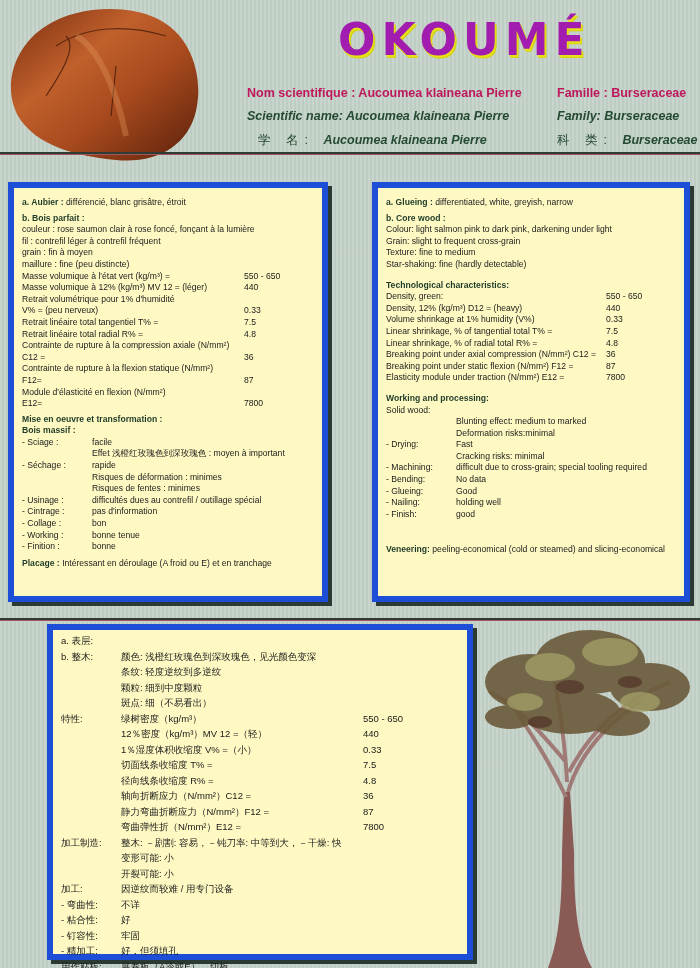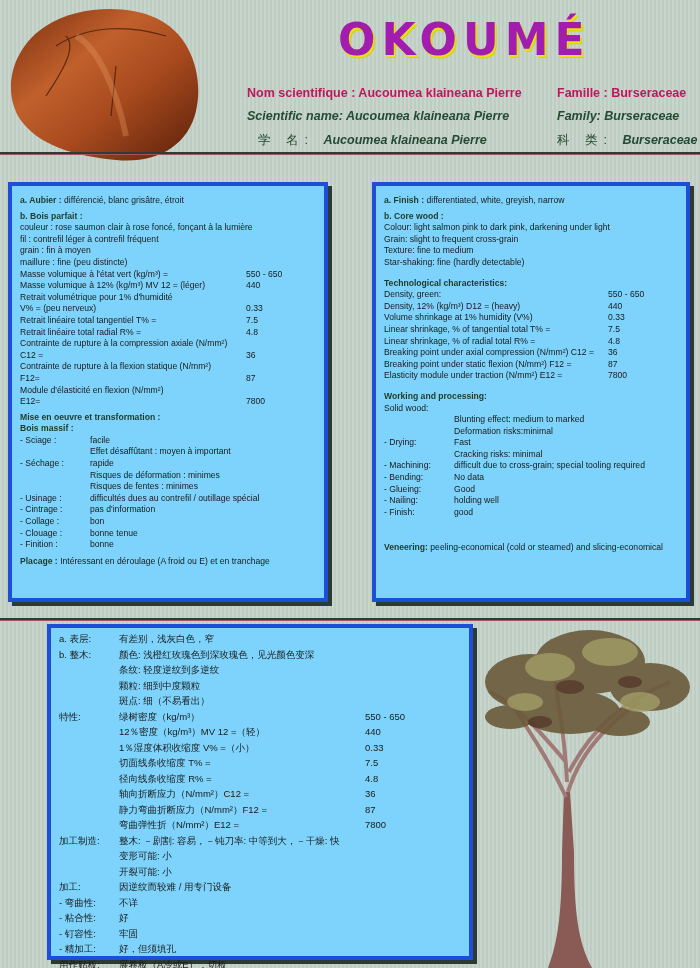--- a/index.html
+++ b/index.html
@@ -15,21 +15,21 @@
   .title {
     position:absolute; left:338px; top:14px; font-family:"DejaVu Sans", sans-serif;
     font-weight:bold; font-size:44px; letter-spacing:6px; color:#a21caf;
     text-shadow:1px 2px 0 #e6e21a, 2px 3px 0 #d6d211;
   }
   .sci { position:absolute; font-size:12.5px; font-weight:bold; color:#be185d; white-space:nowrap; }
   .sci.it { font-style:italic; color:#244a32; }
   .sci .cn { font-weight:normal; font-style:normal; letter-spacing:6px; margin-right:6px; }
   
   .panel {
-    position:absolute; background:#7dd3fc; border:4px solid #1d4ed8;
+    position:absolute; background:#fef9c3; border:6px solid #1d4ed8;
     box-shadow:4px 4px 0 #2b3a32; box-sizing:border-box;
     font-size:8.6px; line-height:11.6px; padding:9px 8px 6px 8px;
   }
   .panel .row { display:flex; }
   .panel .lab { flex:1; }
   .panel .val { width:70px; }
   .h { font-weight:bold; color:#1e3a28; }
   .h.mt { margin-top:4px; }
   .proc { display:flex; }
   .proc .k { width:70px; flex:none; }
@@ -143,21 +143,21 @@
       <span class="val">7800</span>
     </div>
   <div class="h mt">Mise en oeuvre et transformation :</div>
   <div class="h">Bois massif :</div>
   <div class="proc">
       <span class="k">- Sciage :</span>
       <span class="v">facile</span>
     </div>
   <div class="proc">
       <span class="k"></span>
-      <span class="v">Effet désaffûtant : moyen à important</span>
+      <span class="v">Effet 浅橙红玫瑰色到深玫瑰色 : moyen à important</span>
     </div>
   <div class="proc">
       <span class="k">- Séchage :</span>
       <span class="v">rapide</span>
     </div>
   <div class="proc">
       <span class="k"></span>
       <span class="v">Risques de déformation : minimes</span>
     </div>
   <div class="proc">
@@ -170,32 +170,32 @@
     </div>
   <div class="proc">
       <span class="k">- Cintrage :</span>
       <span class="v">pas d'information</span>
     </div>
   <div class="proc">
       <span class="k">- Collage :</span>
       <span class="v">bon</span>
     </div>
   <div class="proc">
-      <span class="k">- Clouage :</span>
+      <span class="k">- Working :</span>
       <span class="v">bonne tenue</span>
     </div>
   <div class="proc">
       <span class="k">- Finition :</span>
       <span class="v">bonne</span>
     </div>
   <div style="margin-top:5px;"><span class="h">Placage :</span><span> Intéressant en déroulage (A froid ou E) et en tranchage</span></div>
 </div>
 
 <div class="panel" style="left:372px;top:182px;width:318px;height:420px;">
-  <div><span class="h">a.  Finish :</span><span> differentiated, white, greyish, narrow</span></div>
+  <div><span class="h">a.  Glueing :</span><span> differentiated, white, greyish, narrow</span></div>
   <div class="h mt">b.  Core wood :</div>
   <div>Colour: light salmon pink to dark pink, darkening under light</div>
   <div>Grain: slight to frequent cross-grain</div>
   <div>Texture: fine to medium</div>
   <div>Star-shaking: fine (hardly detectable)</div>
   <div class="gap"></div>
   <div class="h mt">Technological characteristics:</div>
   <div class="row">
       <span class="lab">Density, green:</span>
       <span class="val">550 - 650</span>
@@ -268,21 +268,20 @@
       <span class="v">good</span>
     </div>
   <div style="margin-top:24px;"><span class="h">Veneering:</span><span> peeling-economical (cold or steamed) and slicing-economical</span></div>
 </div>
 
 <div class="hline" style="top:618px;"></div>
 
 <div class="panel" style="left:6px;top:624px;width:426px;height:336px;font-size:9.5px;padding:3px 8px;margin-left:41px;">
   <div class="cnrow">
       <span class="k">a. 表层:</span>
-      <span class="v">有差别，浅灰白色，窄</span>
       <span class="n"></span>
     </div>
   <div class="cnrow">
       <span class="k">b. 整木:</span>
       <span class="v">颜色: 浅橙红玫瑰色到深玫瑰色，见光颜色变深</span>
       <span class="n"></span>
     </div>
   <div class="cnrow">
       <span class="k"></span>
       <span class="v">条纹: 轻度逆纹到多逆纹</span>

